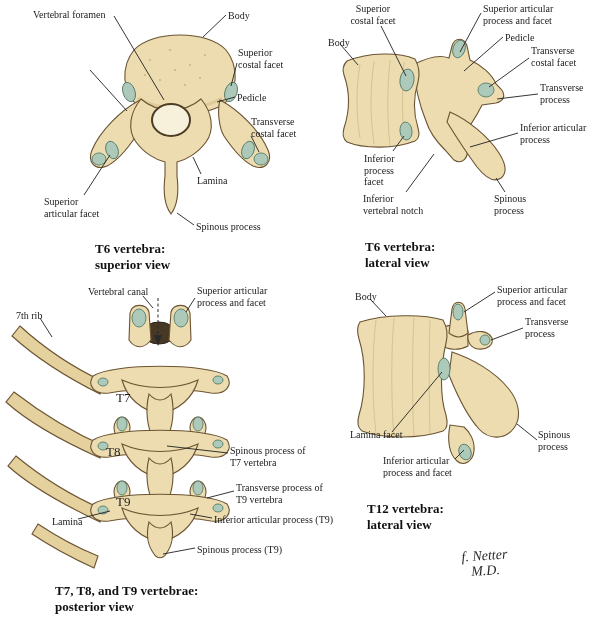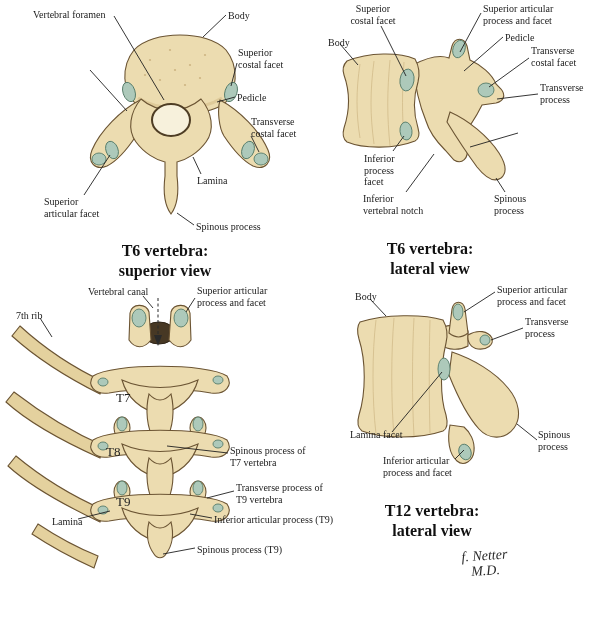--- a/index.html
+++ b/index.html
@@ -2,22 +2,22 @@
 <html><head>
 <meta charset="utf-8">
 <style>
   html,body{margin:0;padding:0;background:#ffffff;}
   .canvas{position:relative;width:600px;height:620px;background:#ffffff;overflow:hidden;
           font-family:"Liberation Serif", serif;color:#1b1b1b;}
   .art{position:absolute;left:0;top:0;z-index:1;}
   .label{position:absolute;z-index:2;font-size:10px;line-height:1.15;color:#1b1b1b;}
   .nowrap{white-space:nowrap;text-align:center;}
   .center{text-align:center;}
-  .caption{position:absolute;z-index:2;font-size:16px;font-weight:700;line-height:1.25;
-           text-align:center;white-space:pre-line;color:#111;}
+  .caption{position:absolute;z-index:2;font-size:13px;font-weight:700;line-height:1.25;
+           white-space:pre-line;color:#111;}
   .fig-label{position:absolute;z-index:2;font-size:13px;color:#222;}
   .signature{position:absolute;z-index:2;font-style:italic;font-size:14px;line-height:1.1;
              transform:rotate(-4deg);text-align:center;white-space:pre-line;color:#2b2b2b;}
   
   .bone{fill:#ecdcb0;stroke:#6b5433;stroke-width:1.1;}
   .bone2{fill:#e4d19e;stroke:#6b5433;stroke-width:1.1;}
   .facet{fill:#adc9ba;stroke:#567c6a;stroke-width:0.9;}
   .hole{fill:#f7f1dc;stroke:#4e3d24;stroke-width:2;}
   .canal{fill:#473824;stroke:#2f2417;stroke-width:1;}
   .shade{fill:none;stroke:#d8c290;stroke-width:3;opacity:0.7;}
@@ -184,37 +184,40 @@
   <div class="label nowrap" style="left:196px;top:221px">Spinous process</div>
   <div class="caption" style="left:95px;top:241px;width:140px">T6 vertebra:
 superior view</div>
 
   <div class="label center" style="left:349px;top:3px;width:48px">Superior costal facet</div>
   <div class="label" style="left:483px;top:3px;width:80px">Superior articular process and facet</div>
   <div class="label nowrap" style="left:505px;top:32px">Pedicle</div>
   <div class="label" style="left:531px;top:45px;width:62px">Transverse costal facet</div>
   <div class="label" style="left:540px;top:82px;width:56px">Transverse process</div>
   <div class="label nowrap" style="left:328px;top:37px">Body</div>
+  <div class="label" style="left:520px;top:122px;width:78px">Inferior articular process</div>
   <div class="label" style="left:364px;top:153px;width:50px">Inferior process facet</div>
   <div class="label" style="left:363px;top:193px;width:62px">Inferior vertebral notch</div>
   <div class="label" style="left:494px;top:193px;width:48px">Spinous process</div>
   <div class="caption" style="left:365px;top:239px;width:130px">T6 vertebra:
 lateral view</div>
 
   <div class="label nowrap" style="left:88px;top:286px">Vertebral canal</div>
   <div class="label" style="left:197px;top:285px;width:80px">Superior articular process and facet</div>
   <div class="label nowrap" style="left:16px;top:310px">7th rib</div>
   <div class="fig-label" style="left:116px;top:390px">T7</div>
   <div class="fig-label" style="left:106px;top:444px">T8</div>
   <div class="fig-label" style="left:116px;top:494px">T9</div>
   <div class="label" style="left:230px;top:445px;width:76px">Spinous process of T7 vertebra</div>
   <div class="label" style="left:236px;top:482px;width:90px">Transverse process of T9 vertebra</div>
   <div class="label nowrap" style="left:214px;top:514px">Inferior articular process (T9)</div>
   <div class="label nowrap" style="left:52px;top:516px">Lamina</div>
   <div class="label nowrap" style="left:197px;top:544px">Spinous process (T9)</div>
+  <div class="caption" style="left:55px;top:583px;width:175px">T7, T8, and T9 vertebrae:
+posterior view</div>
 
   <div class="label nowrap" style="left:355px;top:291px">Body</div>
   <div class="label" style="left:497px;top:284px;width:80px">Superior articular process and facet</div>
   <div class="label" style="left:525px;top:316px;width:60px">Transverse process</div>
   <div class="label nowrap" style="left:350px;top:429px">Lamina facet</div>
   <div class="label" style="left:383px;top:455px;width:90px">Inferior articular process and facet</div>
   <div class="label" style="left:538px;top:429px;width:50px">Spinous process</div>
   <div class="caption" style="left:367px;top:501px;width:130px">T12 vertebra:
 lateral view</div>
 

